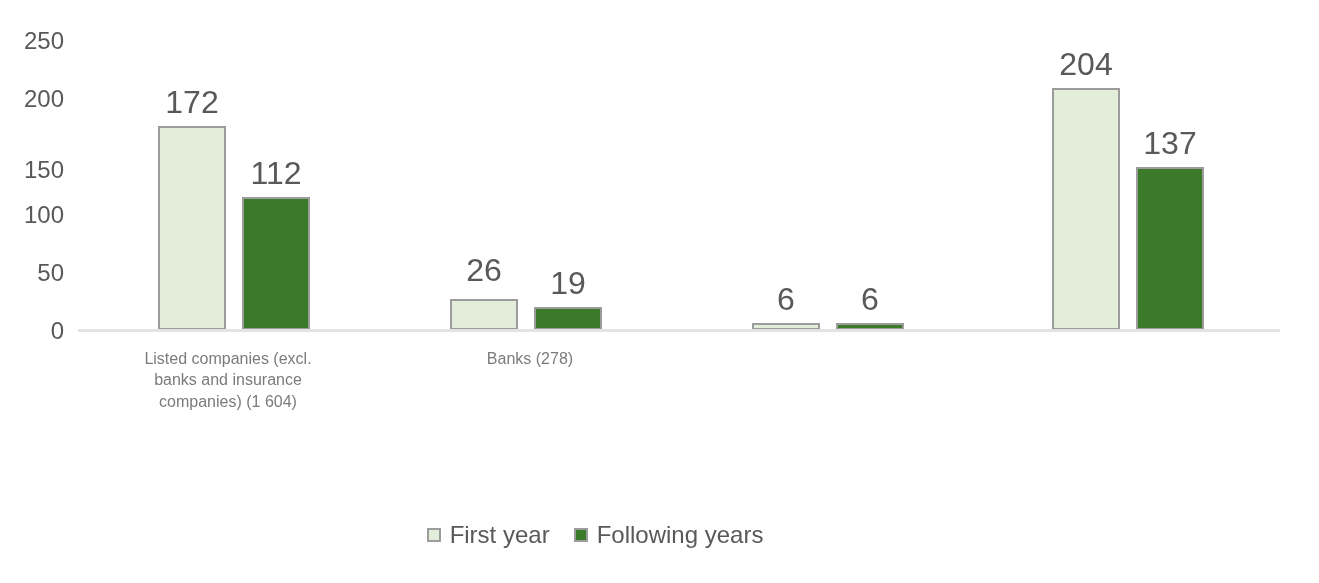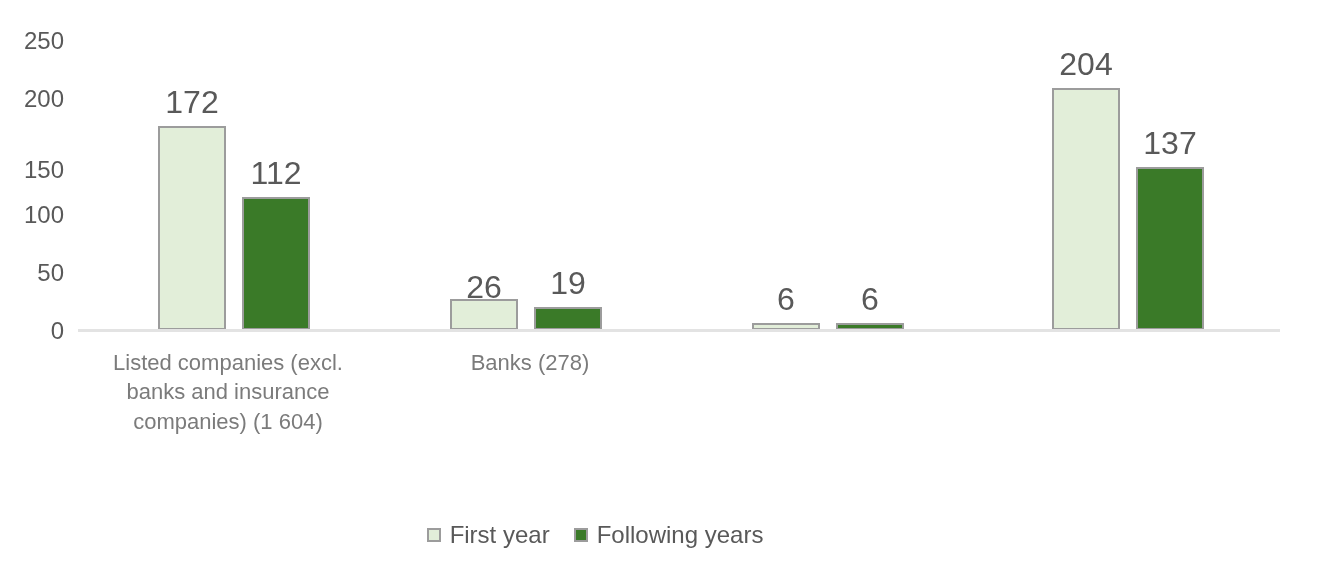--- a/index.html
+++ b/index.html
@@ -93,21 +93,21 @@
     white-space: nowrap;
   }
   .bar-value.v-first { left: 0px; }
   .bar-value.v-following { left: 84px; }
 
   
   .cat-label {
     position: absolute;
     top: 348px;
     text-align: center;
-    font-size: 22px;
+    font-size: 16px;
     color: #7b7b7b;
     line-height: 1.33;
   }
 
   
   .legend {
     position: absolute;
     left: 0;
     top: 523px;
     width: 1190px;
@@ -156,21 +156,21 @@
     <div class="bar-group" style="left:80px; width:152px;">
       <div class="bar first-year" style="height: 204.336px;"></div>
       <div class="bar following-years" style="height: 133.056px;"></div>
       <div class="bar-value v-first" style="bottom: 212.336px;">172</div>
       <div class="bar-value v-following" style="bottom: 141.056px;">112</div>
     </div>
 
     <div class="bar-group" style="left:372px; width:152px;">
       <div class="bar first-year" style="height: 30.888px;"></div>
       <div class="bar following-years" style="height: 22.572px;"></div>
-      <div class="bar-value v-first" style="bottom: 27px;">26</div>
+      <div class="bar-value v-first" style="bottom: 44px;">26</div>
       <div class="bar-value v-following" style="bottom: 30.572px;">19</div>
     </div>
 
     <div class="bar-group" style="left:674px; width:152px;">
       <div class="bar first-year" style="height: 7.128px;"></div>
       <div class="bar following-years" style="height: 7.128px;"></div>
       <div class="bar-value v-first" style="bottom: 15.128px;">6</div>
       <div class="bar-value v-following" style="bottom: 15.128px;">6</div>
     </div>
 

